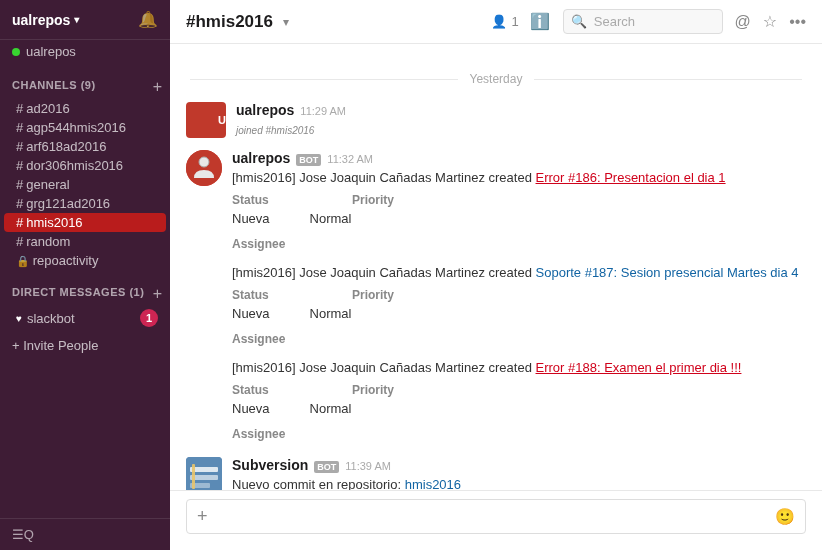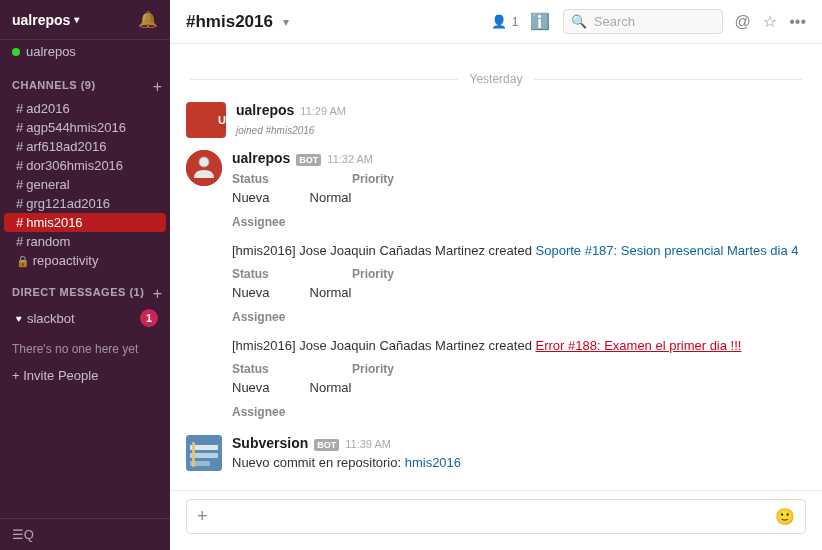--- a/index.html
+++ b/index.html
@@ -128,21 +128,20 @@
     </div>
     <div class="dm-item">
       <span class="dm-name">
         <span class="dm-dot">♥</span>
         <span>slackbot</span>
       </span>
       <span class="badge">1</span>
     </div>
   </div>
 
-  <div class="no-one-yet">There's no one here yet</div>
   <div class="invite-people">
     <span>+ Invite People</span>
   </div>
 
   <div class="sidebar-footer">
     <span>☰Q</span>
   </div>
 </div>
 
 <div class="main">
@@ -196,20 +195,21 @@
       </div>
       <div class="message-content">
         <div class="message-header">
           <span class="message-author">ualrepos</span>
           <span class="bot-badge">BOT</span>
           <span class="message-time">11:32 AM</span>
         </div>
         <div class="message-body">
 
           <div style="margin-bottom:10px;">
+            <div>[hmis2016] Jose Joaquin Cañadas Martinez created <a class="link-red" href="#">Error #186: Presentacion el dia 1</a></div>
             <div class="ticket-table">
               <div class="ticket-row label-row">
                 <span class="ticket-label">Status</span>
                 <span class="ticket-label">Priority</span>
               </div>
               <div class="ticket-row value-row">
                 <span class="ticket-value">Nueva</span>
                 <span class="ticket-value">Normal</span>
               </div>
               <div class="ticket-row label-row">

